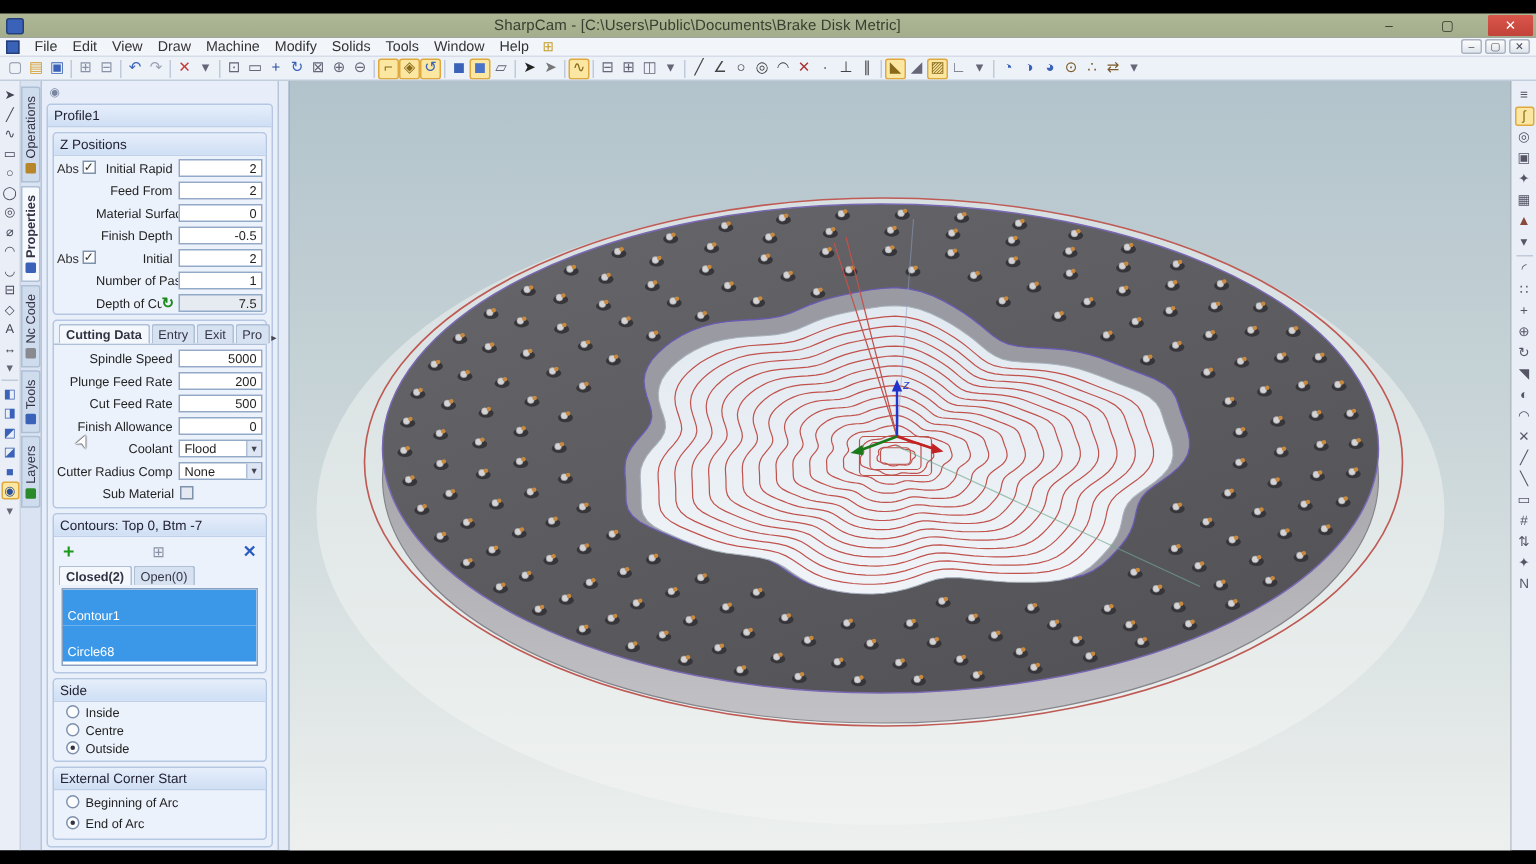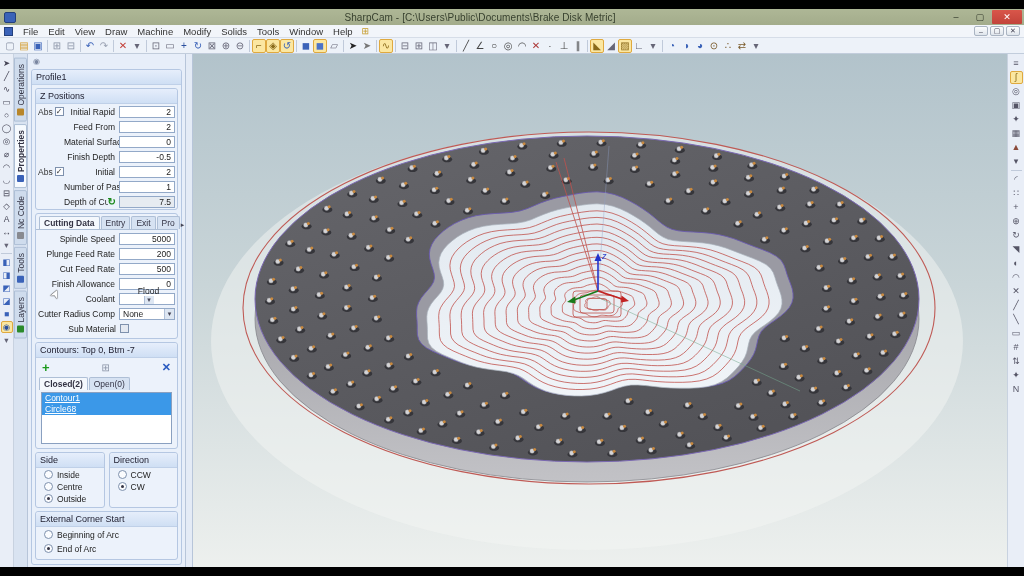--- a/index.html
+++ b/index.html
@@ -3,21 +3,21 @@
 <meta charset="utf-8">
 <style>
   * { margin:0; padding:0; box-sizing:border-box; }
   body { font-family:"Liberation Sans", sans-serif; background:#222; }
   .screen { position:relative; width:1024px; height:576px; background:#000; overflow:hidden;
             display:flex; flex-direction:column; font-family:"Liberation Sans", sans-serif; }
   .bar-black { height:9px; background:#000; flex:0 0 auto; }
 
   
   .titlebar { height:16px; background:linear-gradient(#aeb796,#a3ac8b); display:flex; align-items:center;
-              font-size:10px; color:#37402e; flex:0 0 auto; }
+              font-size:10px; color:#37402e; flex:0 0 auto;gap:15px; }
   .titlebar .appicon { width:12px; height:11px; margin-left:4px; background:#3a62b8; border:1px solid #24407c; border-radius:2px; }
   .titlebar .title { flex:1; text-align:center; letter-spacing:0.1px; }
   .wbtn { width:24px; height:14px; display:flex; align-items:center; justify-content:center; font-size:9px; color:#2e3527; }
   .wbtn.close { width:30px; background:linear-gradient(#d9564a,#c2433a); color:#fff; margin-right:2px; border-radius:1px; }
 
   
   .menubar { height:13px; background:#f2f5fa; border-bottom:1px solid #d6dde8; display:flex; align-items:center;
              font-size:9.5px; color:#333; flex:0 0 auto; }
   .menubar .docicon { width:9px; height:9px; background:#3a62b8; border:1px solid #24407c; margin:0 5px 0 4px; }
   .menuitem { padding:0 5px; height:100%; display:flex; align-items:center; }
@@ -74,21 +74,21 @@
   .ctab { border:1px solid #aebfd6; border-bottom:none; background:#d6e2f2; padding:1px 4px; font-size:8.5px;
           border-radius:2px 2px 0 0; color:#334; white-space:nowrap; }
   .ctab.active { background:#f4f8fd; font-weight:bold; }
   .ctab-ovf { margin-left:auto; font-size:7px; color:#445; }
   .tabbody { border-top:1px solid #aebfd6; padding:1px 0 2px 0; }
   .cbtns { display:flex; align-items:center; padding:3px 6px 1px 6px; }
   .addbtn { color:#1d9a1d; font-weight:bold; font-size:13px; line-height:1; }
   .midbtn { color:#8a93a6; font-size:10px; margin:0 auto; }
   .delbtn { color:#2a5bc0; font-weight:bold; font-size:11px; }
   .clist { background:#fff; border:1px solid #8aa0c0; margin:2px 5px 4px 5px; height:52px; overflow:hidden; }
-  .citem { padding:0 3px; height:11px; line-height:11px; font-size:8.5px;text-decoration:underline; }
+  .citem { padding:12px 3px; height:11px; line-height:11px; font-size:8.5px; }
   .citem.sel { background:#3b98e8; color:#fff; }
   .duo { display:flex; gap:4px; }
   .duo .gbox { flex:1; padding-bottom:3px; }
   .rrow { display:flex; align-items:flex-start; gap:4px; padding:2px 6px 0 8px; }
   .radio { width:9px; height:9px; border:1px solid #7e91ad; border-radius:50%; background:#fbfcfe; position:relative; flex:0 0 auto; }
   .radio.sel::after { content:""; position:absolute; left:2px; top:2px; width:3px; height:3px; border-radius:50%; background:#334; }
   .rlabel { font-size:8.5px; }
   .corner .rrow { display:inline-flex; padding:3px 4px 0 8px; }
 
   .splitter { width:7px; background:#e4ebf6; border-right:1px solid #b7c5d9; }
@@ -338,21 +338,21 @@
             <div class="zrow">
               <span class="zlabel">Cut Feed Rate</span>
               <span class="field">500</span>
             </div>
             <div class="zrow">
               <span class="zlabel">Finish Allowance</span>
               <span class="field">0</span>
             </div>
             <div class="zrow">
               <span class="zlabel">Coolant</span>
-              <span class="field select" style="justify-content:flex-end;flex-direction:column;">
+              <span class="field select" style="justify-content:flex-end;">
                 <span style="flex:1;text-align:left;">Flood</span>
                 <span class="dd">▾</span>
               </span>
             </div>
             <div class="zrow">
               <span class="zlabel">Cutter Radius Comp</span>
               <span class="field select" style="justify-content:flex-start;">
                 <span style="flex:1;text-align:left;">None</span>
                 <span class="dd">▾</span>
               </span>
@@ -388,31 +388,20 @@
                 <span class="radio"></span>
                 <span class="rlabel">Inside</span>
               </div>
             <div class="rrow">
                 <span class="radio"></span>
                 <span class="rlabel">Centre</span>
               </div>
             <div class="rrow">
                 <span class="radio sel"></span>
                 <span class="rlabel">Outside</span>
-              </div>
-          </div>
-          <div class="gbox half">
-            <div class="ghead">Direction</div>
-            <div class="rrow">
-                <span class="radio"></span>
-                <span class="rlabel">CCW</span>
-              </div>
-            <div class="rrow">
-                <span class="radio sel"></span>
-                <span class="rlabel">CW</span>
               </div>
           </div>
         </div>
 
         <div class="gbox corner">
           <div class="ghead">External Corner Start</div>
           <div style="padding-bottom:4px;">
             <span class="rrow">
                 <span class="radio"></span>
                 <span class="rlabel">Beginning of Arc</span>

